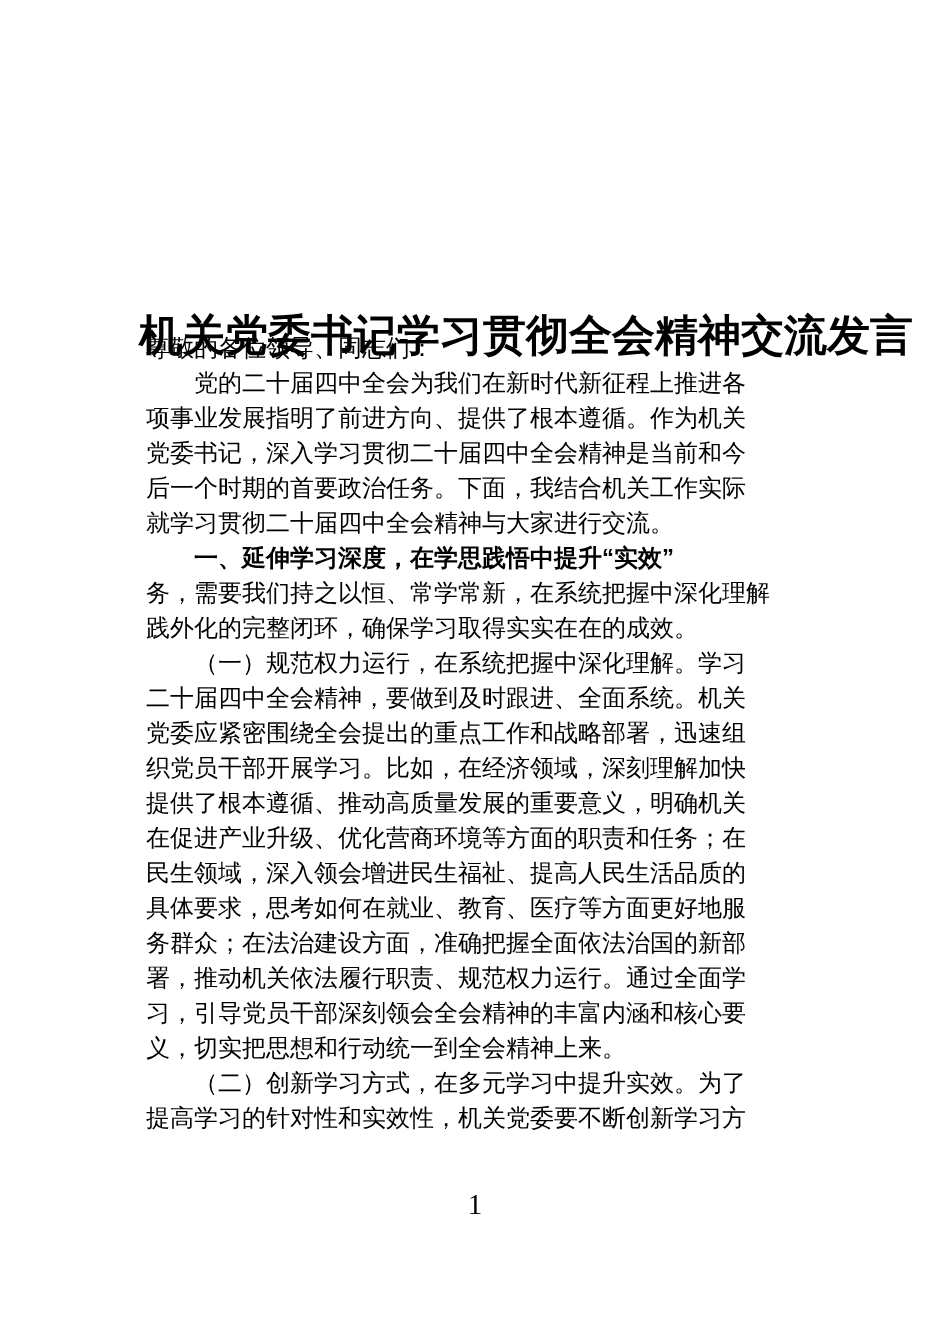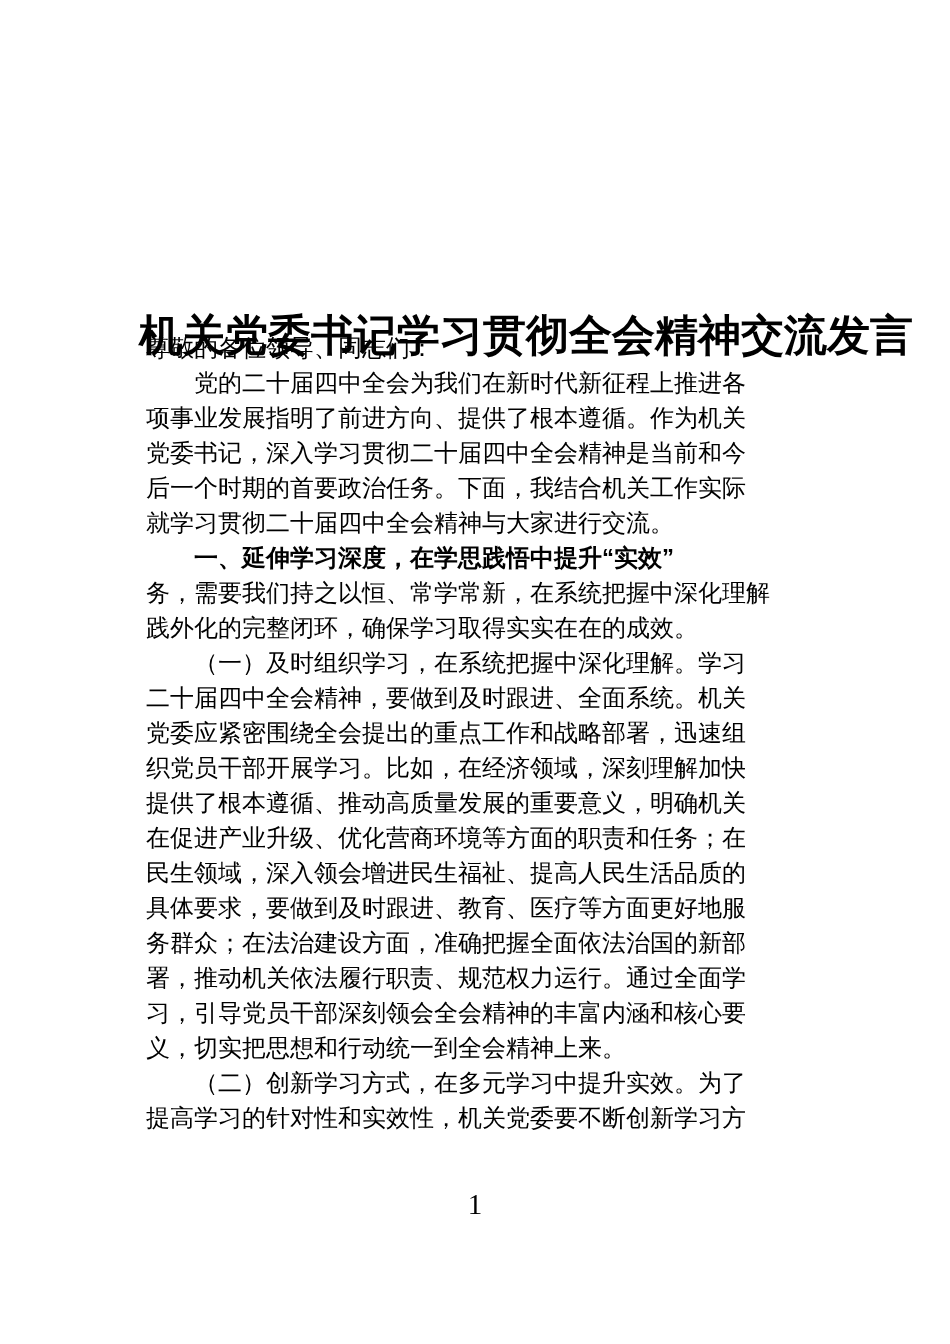--- a/index.html
+++ b/index.html
@@ -67,28 +67,28 @@
   <main class="doc-body">
       <div class="line">尊敬的各位领导、同志们：</div>
       <div class="line">　　党的二十届四中全会为我们在新时代新征程上推进各</div>
       <div class="line">项事业发展指明了前进方向、提供了根本遵循。作为机关</div>
       <div class="line">党委书记，深入学习贯彻二十届四中全会精神是当前和今</div>
       <div class="line">后一个时期的首要政治任务。下面，我结合机关工作实际</div>
       <div class="line">就学习贯彻二十届四中全会精神与大家进行交流。</div>
       <div class="line bold">　　一、延伸学习深度，在学思践悟中提升“实效”</div>
       <div class="line">务，需要我们持之以恒、常学常新，在系统把握中深化理解</div>
       <div class="line">践外化的完整闭环，确保学习取得实实在在的成效。</div>
-      <div class="line">　　（一）及时组织学习，在系统把握中深化理解。学习</div>
+      <div class="line">　　（一）规范权力运行，在系统把握中深化理解。学习</div>
       <div class="line">二十届四中全会精神，要做到及时跟进、全面系统。机关</div>
       <div class="line">党委应紧密围绕全会提出的重点工作和战略部署，迅速组</div>
       <div class="line">织党员干部开展学习。比如，在经济领域，深刻理解加快</div>
       <div class="line">提供了根本遵循、推动高质量发展的重要意义，明确机关</div>
       <div class="line">在促进产业升级、优化营商环境等方面的职责和任务；在</div>
       <div class="line">民生领域，深入领会增进民生福祉、提高人民生活品质的</div>
-      <div class="line">具体要求，要做到及时跟进、教育、医疗等方面更好地服</div>
+      <div class="line">具体要求，思考如何在就业、教育、医疗等方面更好地服</div>
       <div class="line">务群众；在法治建设方面，准确把握全面依法治国的新部</div>
       <div class="line">署，推动机关依法履行职责、规范权力运行。通过全面学</div>
       <div class="line">习，引导党员干部深刻领会全会精神的丰富内涵和核心要</div>
       <div class="line">义，切实把思想和行动统一到全会精神上来。</div>
       <div class="line">　　（二）创新学习方式，在多元学习中提升实效。为了</div>
       <div class="line">提高学习的针对性和实效性，机关党委要不断创新学习方</div>
     </main>
 
   <footer class="page-number">1</footer>
 

